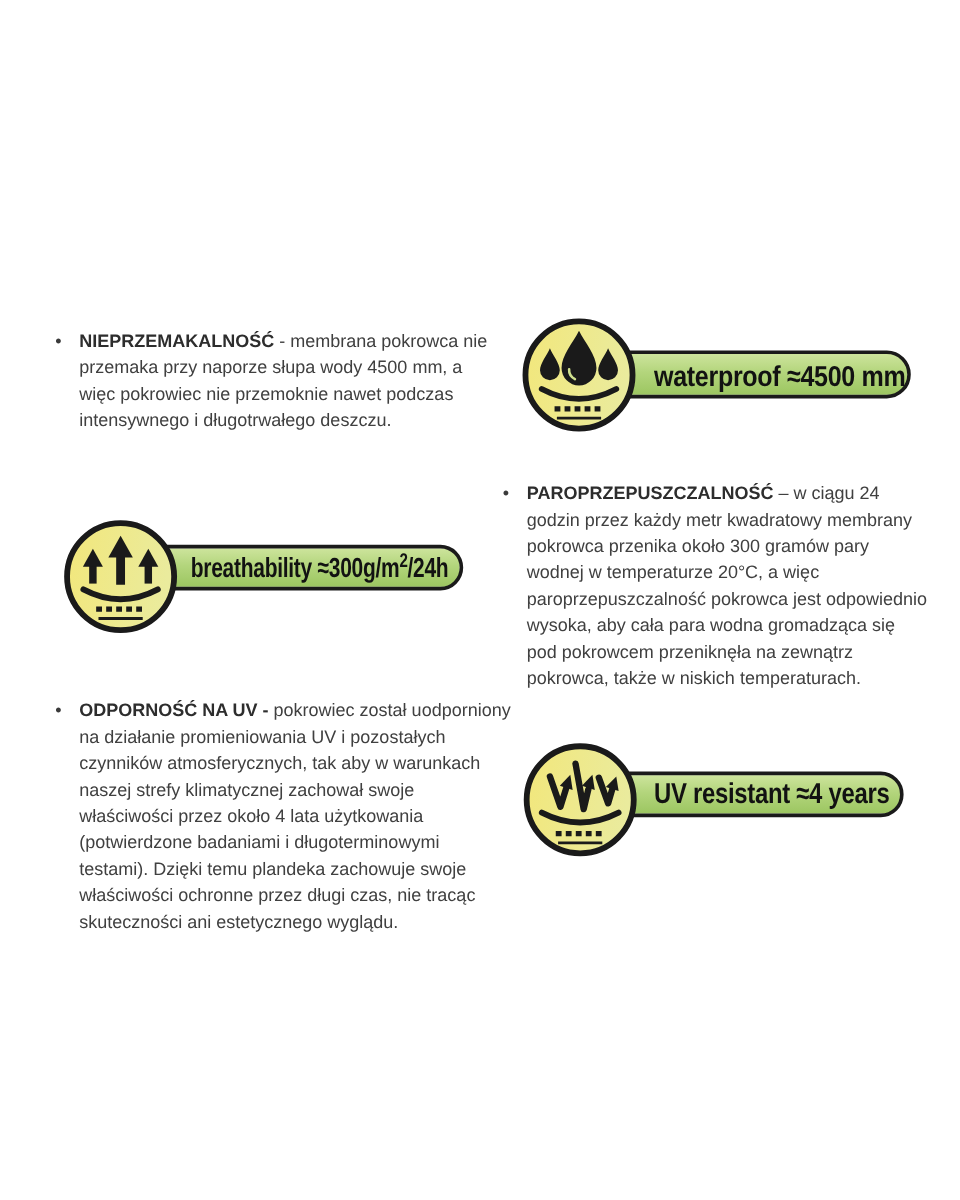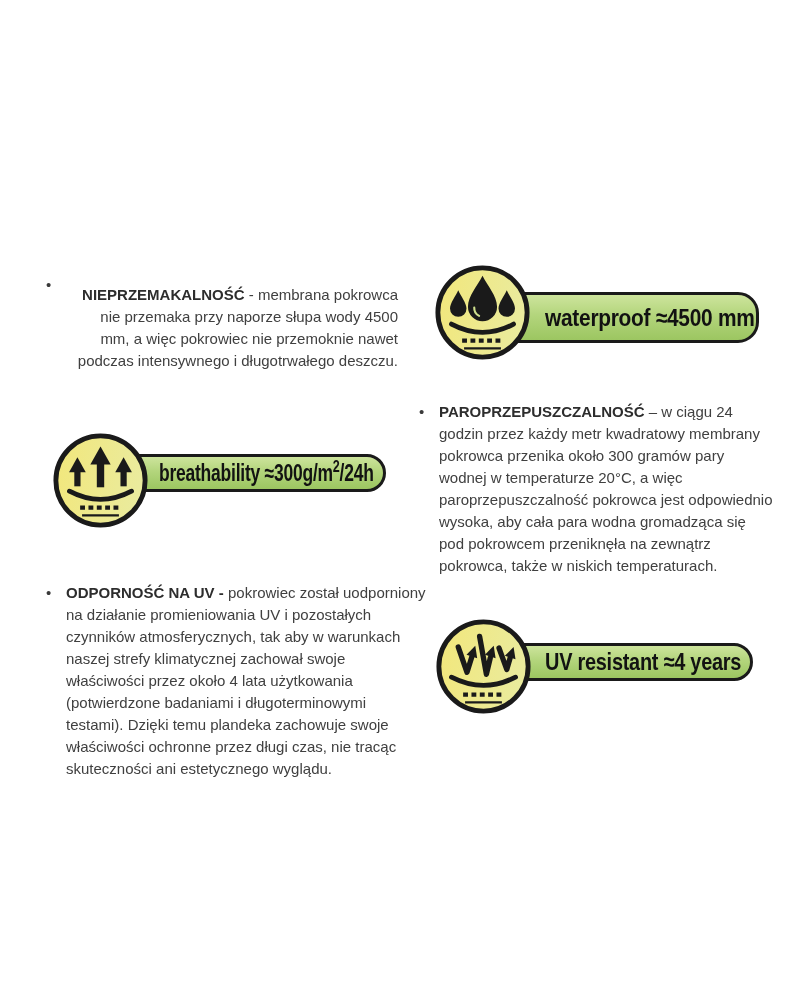--- a/index.html
+++ b/index.html
@@ -30,25 +30,25 @@
   .pill-text sup{font-size:0.72em;vertical-align:super;line-height:0;}
   .pt-waterproof{font-size:24px;transform:scaleX(0.87);}
   .pt-breath{font-size:23px;transform:scaleX(0.76);}
   .pt-uv{font-size:24px;transform:scaleX(0.83);}
 </style>
 </head>
 <body>
 
 <div class="bullet-block" style="left:46px;top:274px;width:362px;">
   <span class="bullet-marker">•</span>
-  <p class="bullet-text" style="margin:10px;text-align:right;"><span class="bullet-term">NIEPRZEMAKALNOŚĆ</span><span> - membrana pokrowca nie przemaka przy naporze słupa wody 4500 mm, a więc pokrowiec nie przemoknie nawet podczas intensywnego i długotrwałego deszczu.</span></p>
+  <p class="bullet-text" style="margin:0;"><span class="bullet-term">NIEPRZEMAKALNOŚĆ</span><span> - membrana pokrowca nie przemaka przy naporze słupa wody 4500 mm, a więc pokrowiec nie przemoknie nawet podczas intensywnego i długotrwałego deszczu.</span></p>
 </div>
 
 <div class="badge">
-  <div class="badge-pill" style="left:486px;top:292px;width:273px;height:51px;padding-left:56px;">
+  <div class="badge-pill" style="left:486px;top:292px;width:273px;height:40px;padding-left:56px;align-items:flex-end;">
     <span class="pill-text pt-waterproof">waterproof ≈4500 mm</span>
   </div>
   <div class="badge-circle" style="left:434px;top:264px;width:97px;height:97px;">
     <svg width="97" height="97" viewBox="0 0 100 100" aria-hidden="true">
       <defs>
         <linearGradient id="yg1" x1="0" y1="0" x2="1" y2="0.15">
           <stop offset="0" stop-color="#f2e77b"></stop>
             <stop offset="1" stop-color="#eaeb9d"></stop>
         </linearGradient>
       </defs>

